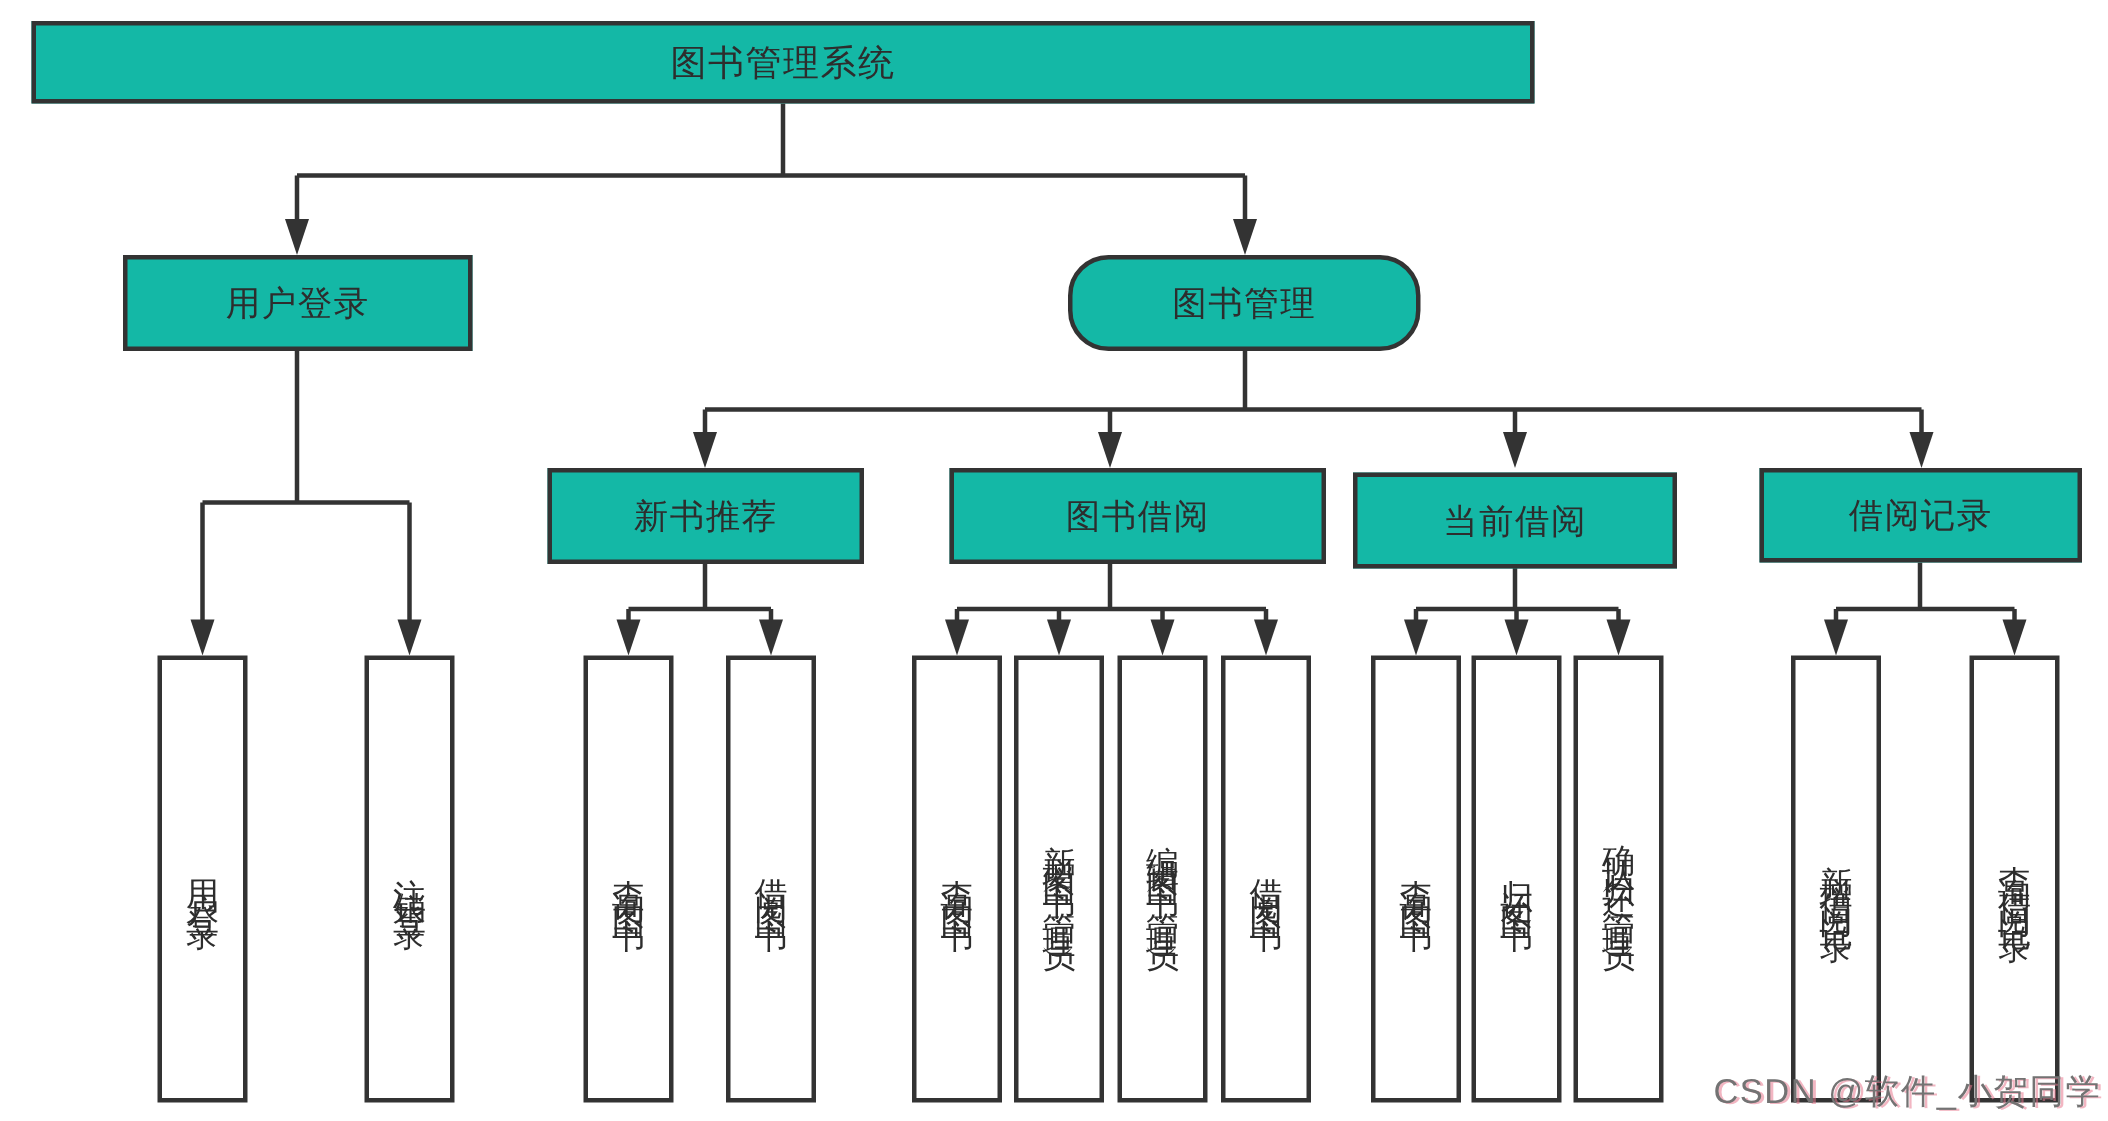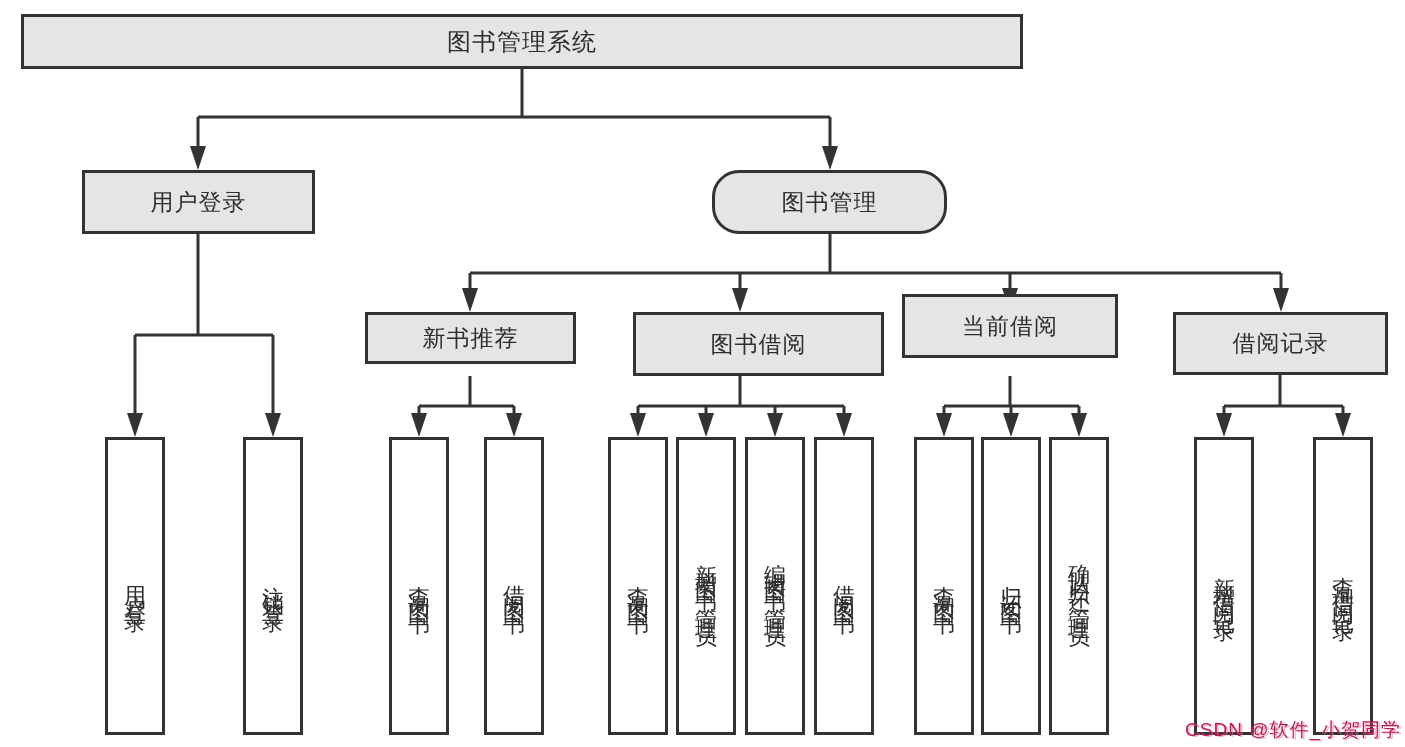--- a/index.html
+++ b/index.html
@@ -10,21 +10,21 @@
     font-family:"Liberation Sans", sans-serif;
     overflow:hidden;
   }
   .wires{position:absolute;left:0;top:0;width:1405px;height:747px;}
   .wires path{stroke:#333333;stroke-width:3;fill:none;}
   .wires polygon{fill:#333333;stroke:none;}
   .node{
     position:absolute;
     box-sizing:border-box;
     border:3px solid #333333;
-    background:#e5e5e5;
+    background:#14b8a6;
     display:flex;align-items:center;justify-content:center;
     color:#2d2d2d;
     font-size:23px;
     letter-spacing:1px;
     text-align:center;
   }
   .node.root{left:21px;top:14px;width:1002px;height:55px;font-size:24px;}
   .leaf{
     position:absolute;
     box-sizing:border-box;
@@ -38,23 +38,23 @@
     writing-mode:vertical-rl;
     text-orientation:mixed;
     font-size:22px;
     line-height:1;
     letter-spacing:9px;
     white-space:nowrap;
   }
   .watermark{
     position:absolute;
     right:4px;bottom:4px;
-    font-size:19px;
+    font-size:23px;
     letter-spacing:1px;
-    color:#be185d;
+    color:#737373;
     text-shadow:2px 1px 0 rgba(232,122,144,0.55);
   }
 </style>
 </head>
 <body>
 
 <div class="canvas">
 
   <svg class="wires" viewBox="0 0 1405 747" xmlns="http://www.w3.org/2000/svg">
 
@@ -90,23 +90,23 @@
     <path d="M1280 375 V406 M1224 406 H1343 M1224 406 V416 M1343 406 V416"></path>
     <polygon points="1216,413 1232,413 1224,437"></polygon>
     <polygon points="1335,413 1351,413 1343,437"></polygon>
   </svg>
 
   <div class="node root">图书管理系统</div>
 
   <div class="node" style="left:82px;top:170px;width:233px;height:64px;">用户登录</div>
   <div class="node" style="left:712px;top:170px;width:235px;height:64px;border-radius:27px;">图书管理</div>
 
-  <div class="node" style="left:365px;top:312px;width:211px;height:52px;">新书推荐</div>
+  <div class="node" style="left:365px;top:312px;width:211px;height:64px;">新书推荐</div>
   <div class="node" style="left:633px;top:312px;width:251px;height:64px;">图书借阅</div>
-  <div class="node" style="left:902px;top:294px;width:216px;height:64px;">当前借阅</div>
+  <div class="node" style="left:902px;top:315px;width:216px;height:64px;">当前借阅</div>
   <div class="node" style="left:1173px;top:312px;width:215px;height:63px;">借阅记录</div>
 
   <div class="leaf" style="left:105px;">
     <span>用户登录</span>
     </div>
   <div class="leaf" style="left:243px;">
     <span>注销登录</span>
     </div>
   <div class="leaf" style="left:389px;">
     <span>查询图书</span>

